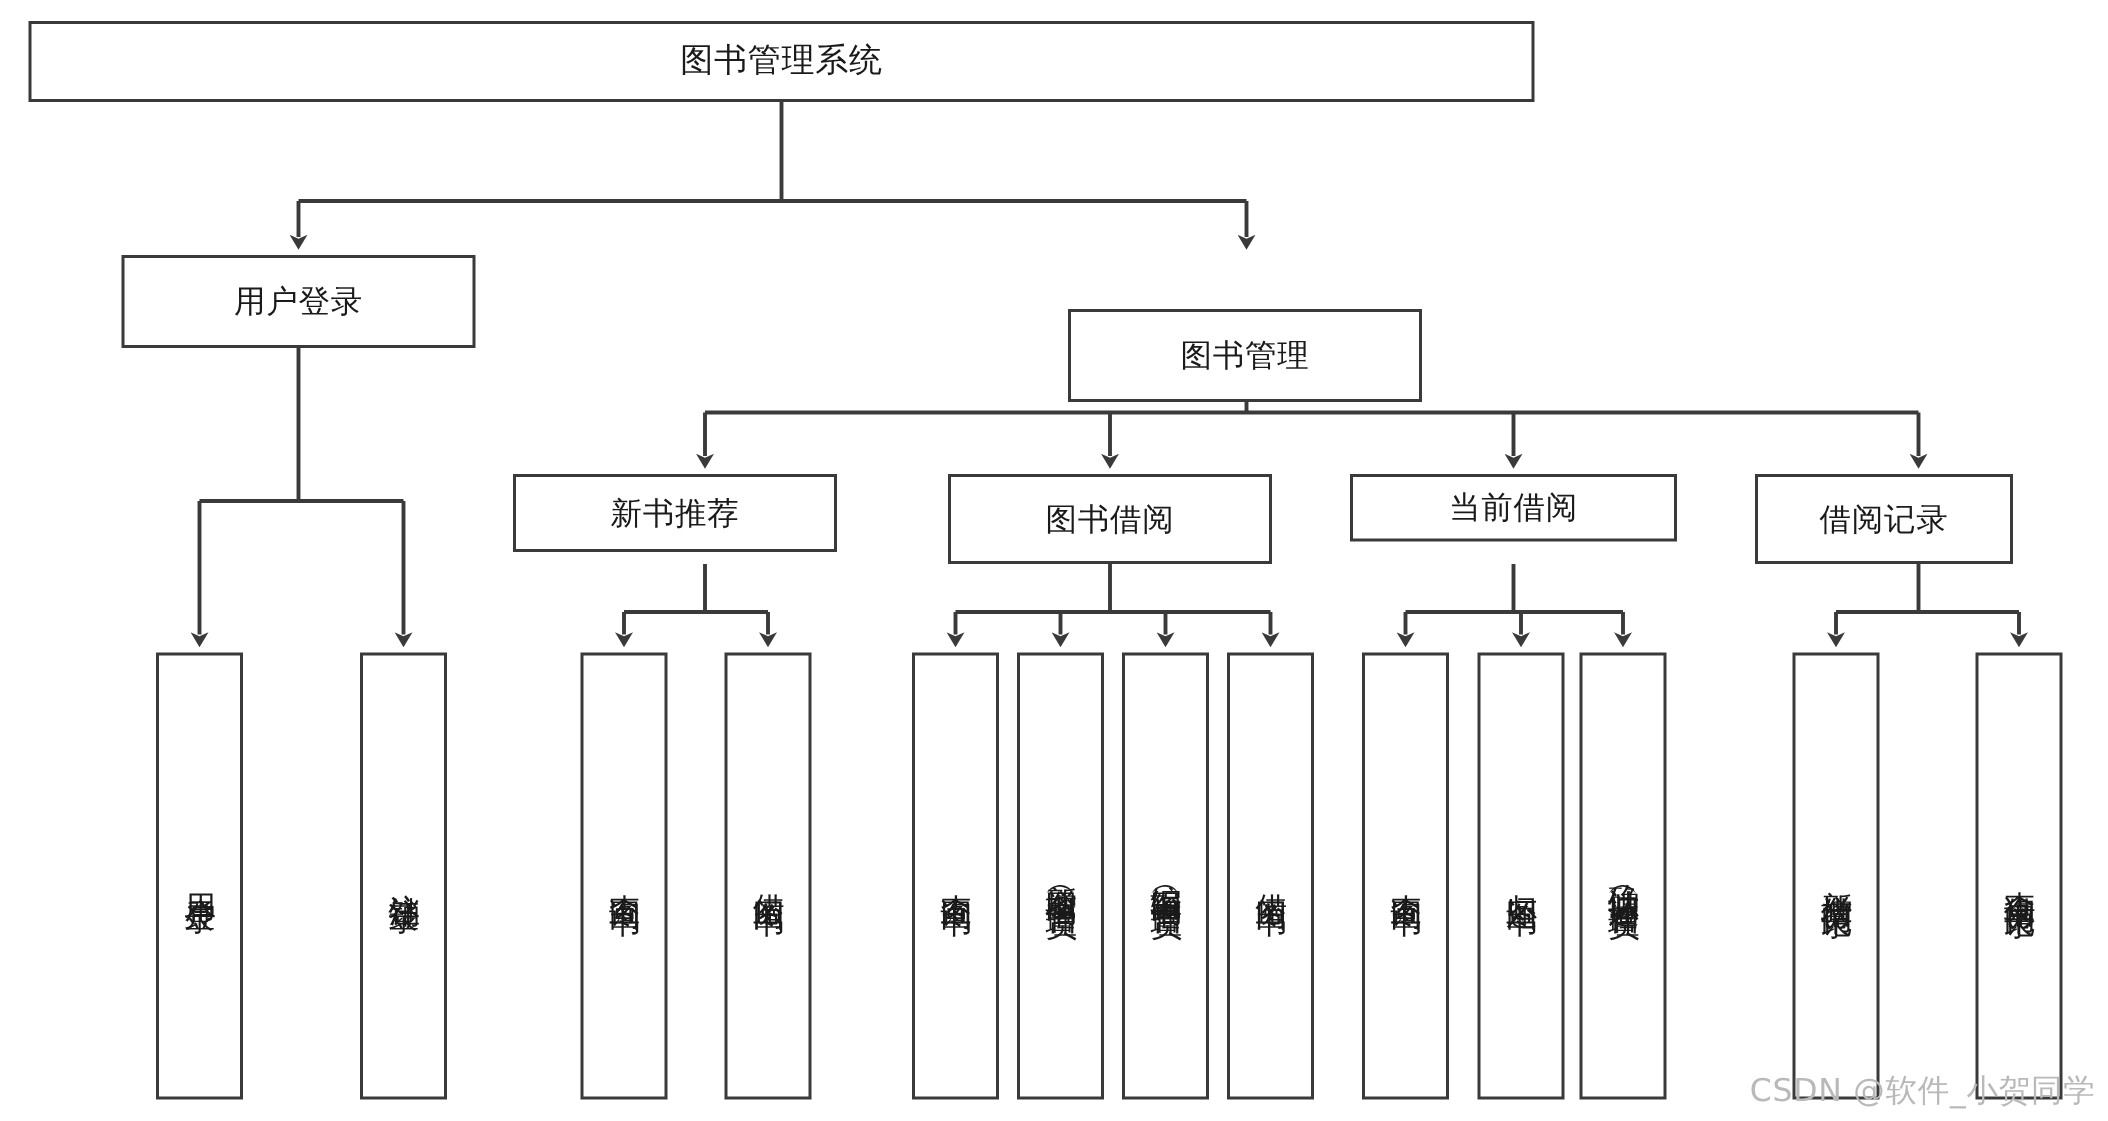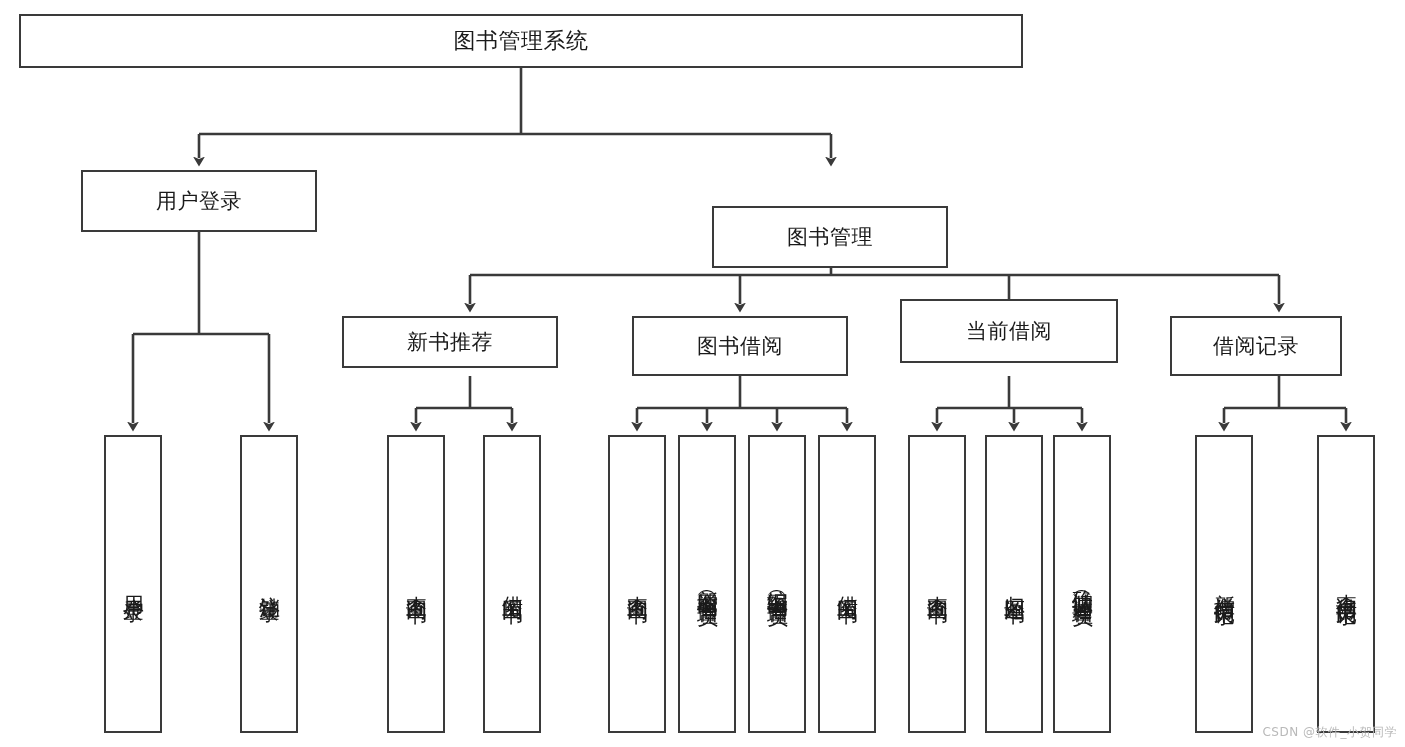--- a/index.html
+++ b/index.html
@@ -59,21 +59,21 @@
     text-orientation: upright;
     font-size: 21px;
     letter-spacing: 2.5px;
     line-height: 1;
     white-space: nowrap;
   }
   #watermark {
     position: absolute;
     right: 8px;
     bottom: 6px;
-    font-size: 12px;
+    font-size: 21px;
     color: #b9b9b9;
     letter-spacing: 0.5px;
     white-space: nowrap;
     font-family: "DejaVu Sans", "Liberation Sans", sans-serif;
   }
 </style>
 </head>
 <body>
 
 <div id="diagram-root">
@@ -153,21 +153,21 @@
   </div>
 
   <div class="node horizontal" style="left:342px; top:316px; width:216px; height:52px;">
     <span class="node-label">新书推荐</span>
   </div>
 
   <div class="node horizontal" style="left:632px; top:316px; width:216px; height:60px;">
     <span class="node-label">图书借阅</span>
   </div>
 
-  <div class="node horizontal" style="left:900px; top:299px; width:218px; height:64px;">
+  <div class="node horizontal" style="left:900px; top:316px; width:218px; height:45px;">
     <span class="node-label">当前借阅</span>
   </div>
 
   <div class="node horizontal" style="left:1170px; top:316px; width:172px; height:60px;">
     <span class="node-label">借阅记录</span>
   </div>
 
   <div class="node vertical" style="left:104px; top:435px; width:58px; height:298px;">
     <span class="node-label">用户登录</span>
   </div>

